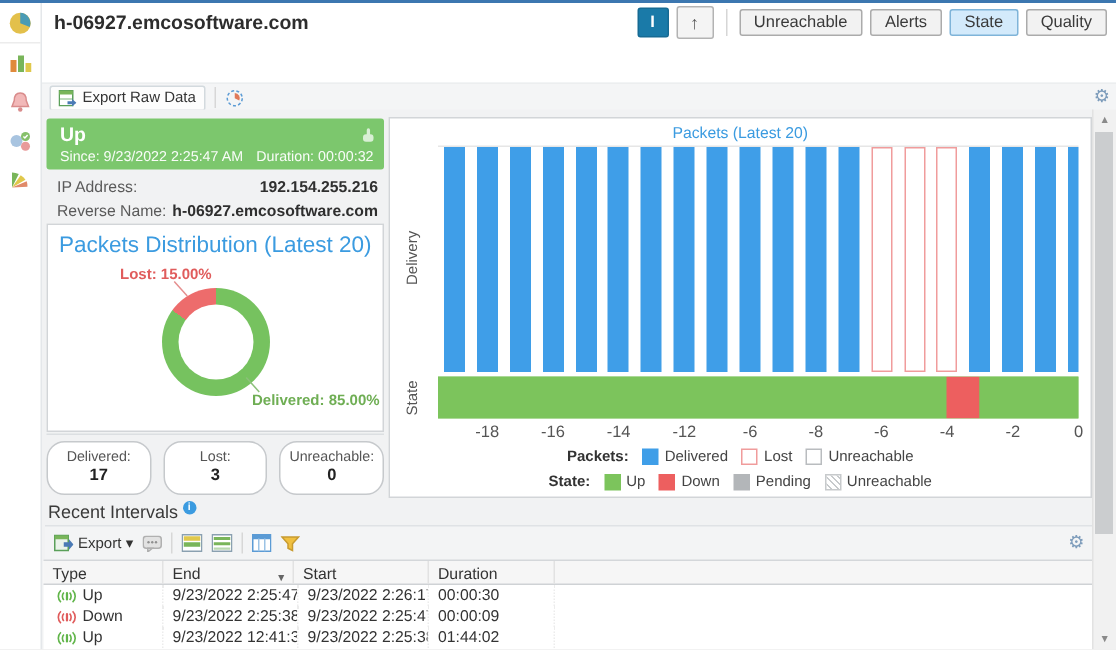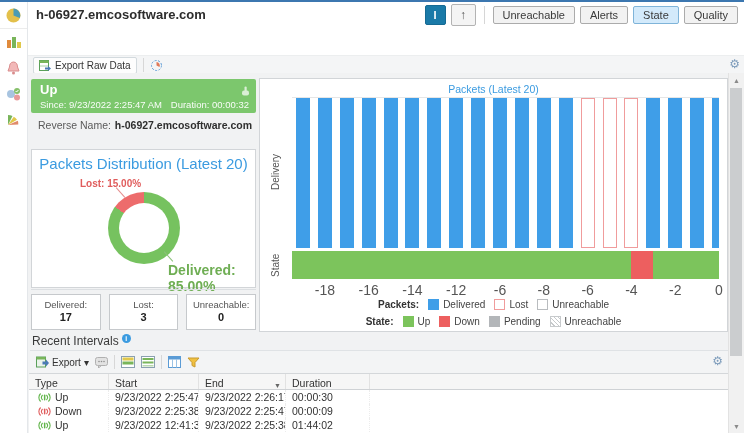--- a/index.html
+++ b/index.html
@@ -56,47 +56,47 @@
   .hi-row{display:flex;justify-content:space-between;padding:1px 4px 1px 7px;font-size:10.5px;line-height:14px;}
   .hi-label{color:#5a5a5a;}
   .hi-value{color:#2f2f2f;font-weight:bold;}
 
   
   .donut-panel{position:absolute;left:3px;top:76px;width:223px;height:137px;background:#fff;border:1px solid #d2d5d8;}
   .donut-title{position:absolute;left:0;right:0;top:5px;text-align:center;font-size:15px;color:#3b9be0;}
   .donut-ring{position:absolute;left:76px;top:42px;width:72px;height:72px;border-radius:50%;}
   .donut-ring::after{content:"";position:absolute;left:11px;top:11px;width:50px;height:50px;border-radius:50%;background:#fff;}
   .lost-label{position:absolute;left:48px;top:28px;font-size:10px;font-weight:bold;color:#e05c5c;}
-  .delivered-label{position:absolute;left:136px;top:112px;font-size:14px;font-weight:bold;color:#6fae54;}
+  .delivered-label{position:absolute;left:136px;top:112px;font-size:10px;font-weight:bold;color:#6fae54;}
   .leader{position:absolute;width:13px;height:1px;}
   .leader.lost{left:82px;top:42px;background:#e58f8f;transform:rotate(48deg);}
   .leader.delivered{left:130px;top:106px;background:#8cc07a;transform:rotate(48deg);}
 
   
   .statline{position:absolute;left:3px;top:216px;width:225px;border-top:1px solid #dcdfe2;}
   .statboxes{position:absolute;left:3px;top:221px;width:225px;display:flex;gap:8px;}
-  .statbox{flex:1;height:34px;background:#fff;border:1px solid #c6c9cc;border-radius:0;text-align:center;}
+  .statbox{flex:1;height:34px;background:#fff;border:1px solid #c6c9cc;border-radius:12px;text-align:center;}
   .statbox .sb-label{font-size:9.5px;color:#555;margin-top:4px;}
   .statbox .sb-value{font-size:11px;font-weight:bold;color:#222;margin-top:1px;}
 
   
   .chart-panel{position:absolute;left:231px;top:5px;width:467px;height:252px;background:#fff;border:1px solid #d2d5d8;}
   .chart-title{position:absolute;left:0;right:0;top:4px;text-align:center;font-size:10.5px;color:#3b9be0;}
   .ylab{position:absolute;left:10px;width:12px;writing-mode:vertical-rl;transform:rotate(180deg);
         font-size:10px;color:#555;text-align:center;}
   .ylab.delivery{top:18px;height:150px;}
   .ylab.state{top:172px;height:28px;}
   .plot{position:absolute;left:32px;right:8px;top:18px;height:150px;overflow:hidden;border-top:1px solid #e6e6e6;}
   .pbar{position:absolute;top:0;bottom:0;}
   .pbar.delivered{background:#3f9ee8;width:14px;}
   .pbar.lost{background:#fff;border:1px solid #f09c9c;width:12px;}
   .strip{position:absolute;left:32px;right:8px;top:172px;height:28px;background:#7cc45c;overflow:hidden;}
   .seg{position:absolute;top:0;bottom:0;}
   .xticks{position:absolute;left:32px;right:8px;top:203px;height:11px;}
-  .xtick{position:absolute;transform:translateX(-50%);font-size:14px;color:#555;}
+  .xtick{position:absolute;transform:translateX(-50%);font-size:11px;color:#555;}
   .legend-row{position:absolute;left:0;right:0;display:flex;justify-content:center;align-items:flex-end;gap:9px;font-size:10px;color:#444;}
   .legend-row.pk{top:220px;}
   .legend-row.st{top:237px;}
   .leg-title{font-weight:bold;color:#333;}
   .leg-item{display:flex;align-items:center;gap:4px;}
   .swatch{width:11px;height:11px;box-sizing:border-box;}
 
   
   .ri-title{position:absolute;left:4px;top:261px;font-size:12px;color:#3a3a3a;}
   .info-dot{display:inline-block;width:9px;height:9px;border-radius:50%;background:#3b9be0;color:#fff;
@@ -211,20 +211,24 @@
       </div>
       <div class="up-since">
         <span>Since:</span> <span>9/23/2022 2:25:47 AM</span>
       </div>
       <div class="up-dur">
         <span>Duration:</span>&nbsp;<span>00:00:32</span>
       </div>
     </div>
 
     <div class="host-info">
+      <div class="hi-row">
+        <span class="hi-label">IP Address:</span>
+        <span class="hi-value">192.154.255.216</span>
+      </div>
       <div class="hi-row">
         <span class="hi-label">Reverse Name:</span>
         <span class="hi-value">h-06927.emcosoftware.com</span>
       </div>
     </div>
 
     <div class="donut-panel">
       <div class="donut-title">Packets Distribution (Latest 20)</div>
       <div class="lost-label">Lost: 15.00%</div>
       <div class="leader lost"></div>
@@ -371,26 +375,26 @@
           <path d="M1 1 H12 L8 5.5 V10 L5 8.5 V5.5 Z" fill="#f0c040" stroke="#c89b30"></path>
         </svg>
       <div class="gear ri-gear">⚙</div>
     </div>
 
     <div class="table">
       <div class="thead">
           <div class="th" style="width: 80px;">
             <div>Type</div>
           </div>
-          <div class="th" style="width: 90px;">
-            <div>Start</div>
-          </div>
           <div class="th" style="width: 87px;">
             <div>End</div>
             <div class="sort">▼</div>
+          </div>
+          <div class="th" style="width: 90px;">
+            <div>Start</div>
           </div>
           <div class="th" style="width: 84px;">
             <div>Duration</div>
           </div>
           <div class="th" style="flex: 1 1 0%; border-right: none;"></div>
         </div>
       <div>
           <div class="trow">
             <div class="td type" style="width: 80px;">
               <svg width="13" height="11" viewBox="0 0 13 11">

